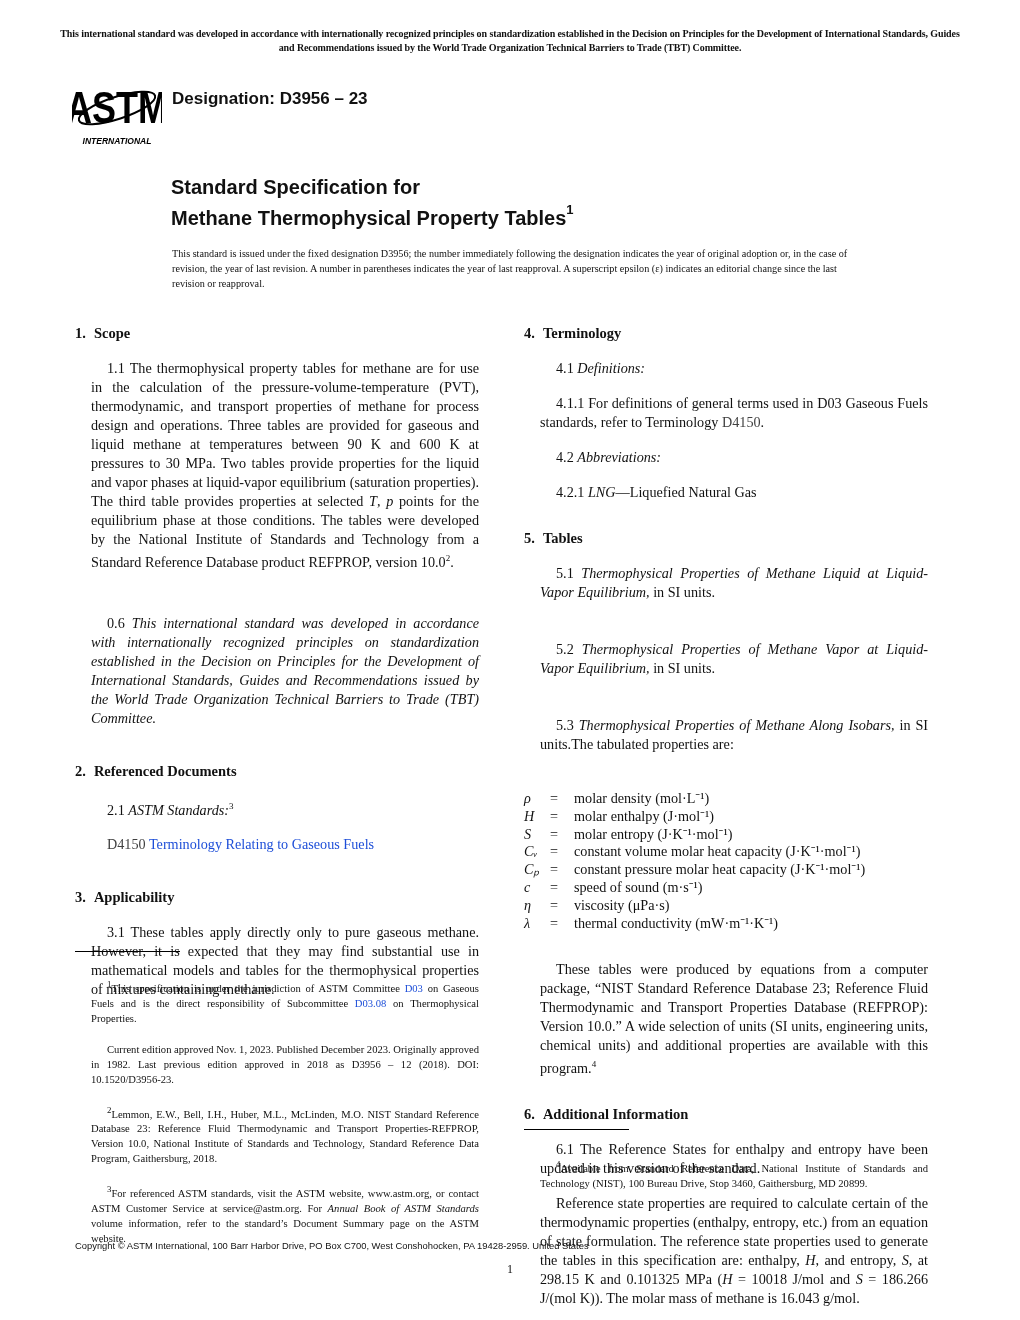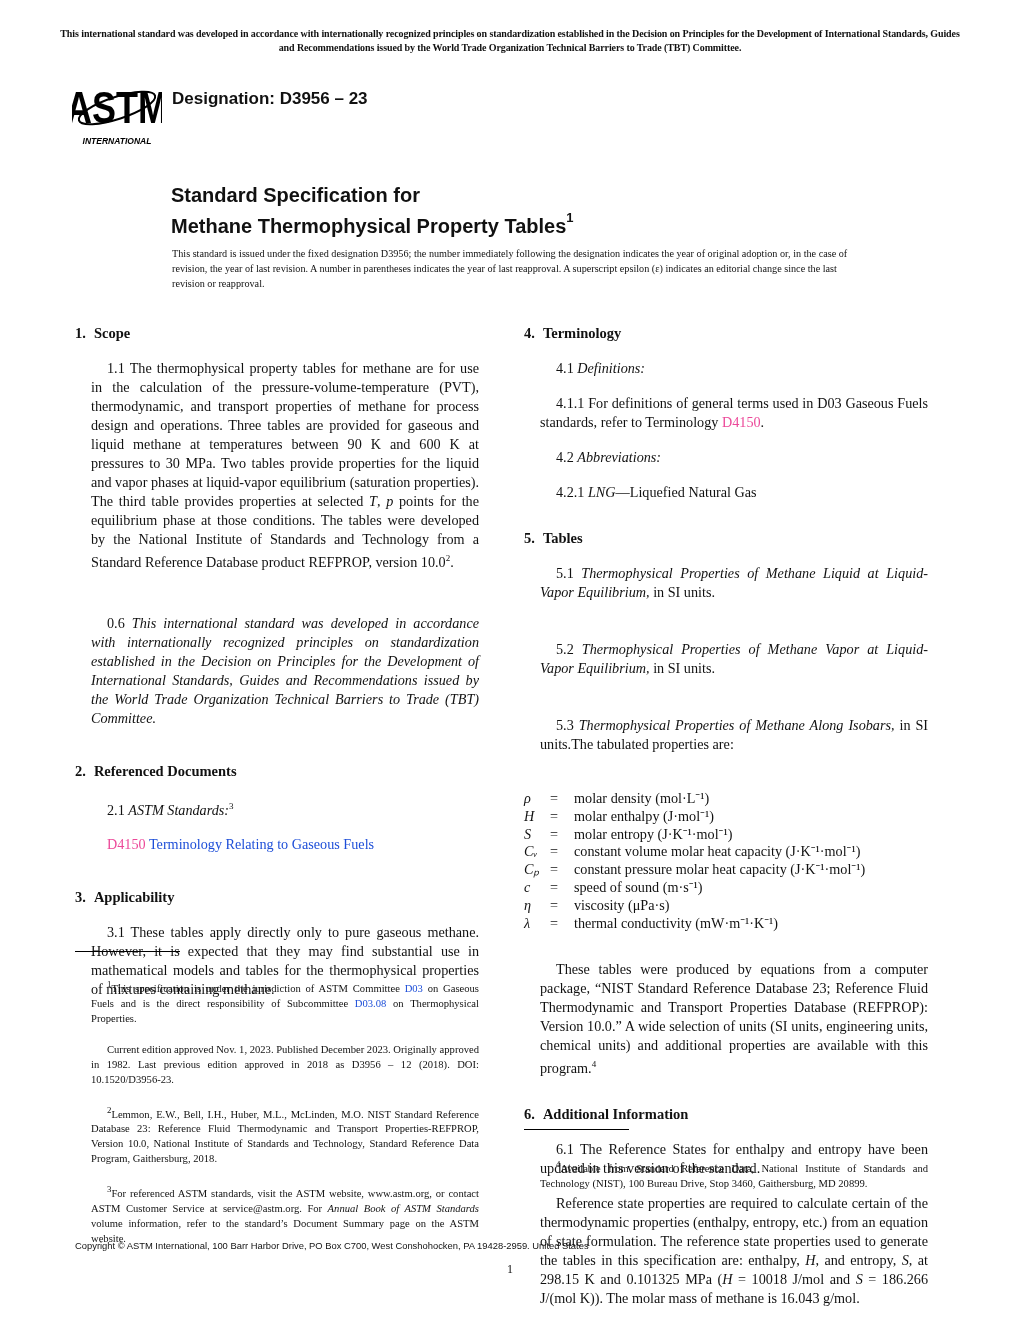--- a/index.html
+++ b/index.html
@@ -3,34 +3,34 @@
 <meta charset="utf-8">
 <style>
   html, body { margin: 0; padding: 0; background: #fff; }
   body { width: 1020px; height: 1320px; position: relative; overflow: hidden; color: #111; }
 
   .top-notice { position: absolute; left: 60px; top: 27px; width: 900px; text-align: center;
     font-size: 10px; line-height: 14px; font-family: "Liberation Serif", serif; font-weight: bold; letter-spacing: -0.1px; }
 
   .logo { position: absolute; left: 72px; top: 78px; width: 90px; height: 70px; }
   .designation { position: absolute; left: 172px; top: 89px; font-size: 17px; font-weight: bold; font-family: "Liberation Sans", sans-serif; }
-  .title { position: absolute; left: 171px; top: 183px; font-size: 20px; font-weight: bold; line-height: 25px; font-family: "Liberation Sans", sans-serif; }
+  .title { position: absolute; left: 171px; top: 175px; font-size: 20px; font-weight: bold; line-height: 25px; font-family: "Liberation Sans", sans-serif; }
   .title sup { font-size: 13px; position: relative; top: -3px; }
 
   .issue-note { position: absolute; left: 172px; top: 246px; width: 680px; font-size: 10.2px; line-height: 15px; font-family: "Liberation Serif", serif; }
 
   .col { position: absolute; top: 323px; width: 420px; font-family: "Liberation Serif", serif; font-size: 14.2px; line-height: 19px; text-align: justify; }
   .col-left { left: 75px; }
   .col-right { left: 524px; }
   h2 { font-size: 14.5px; font-weight: bold; margin: 0 0 8px 0; line-height: 20px; }
   h2 .num { margin-right: 8px; }
   p { margin: 16px; text-indent: 16px; }
   .gap { height: 10px; }
   .gap-l { height: 17px; }
-  .red { color: #ec4899; }
+  .red { color: #404040; }
   .blue { color: #1d4ed8; }
   i { font-style: italic; }
   sup.fn { font-size: 9px; }
 
   .defs { margin-top: 14px; }
   .def-row { display: flex; line-height: 17.8px; }
   .def-sym { width: 26px; font-style: italic; }
   .def-eq { width: 24px; }
   .def-desc { flex: 1; }
 

